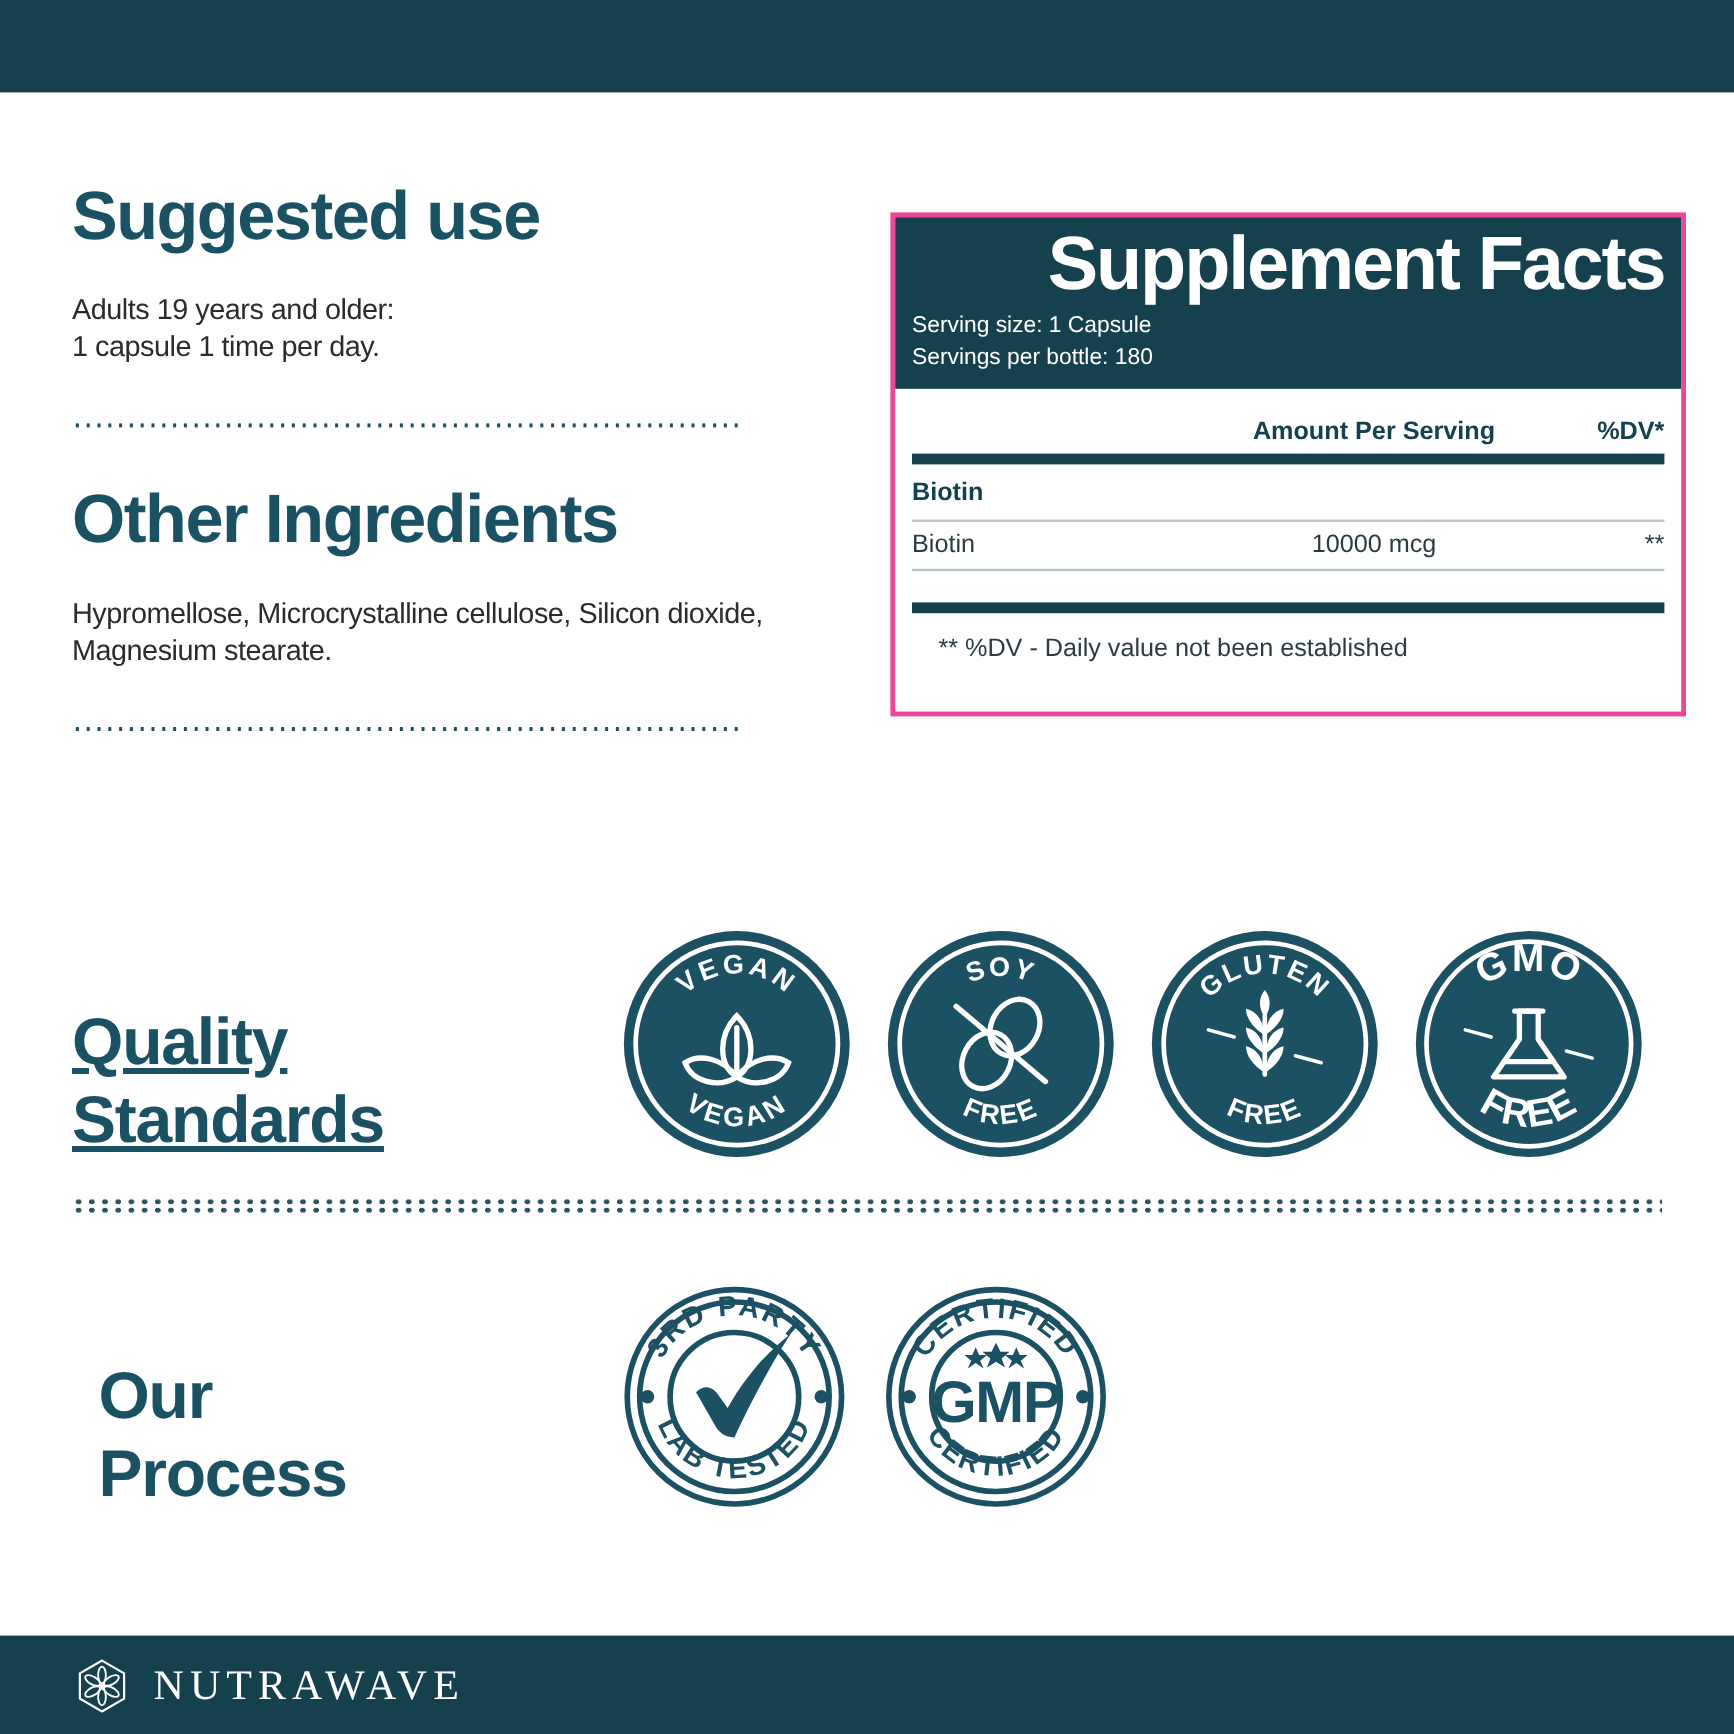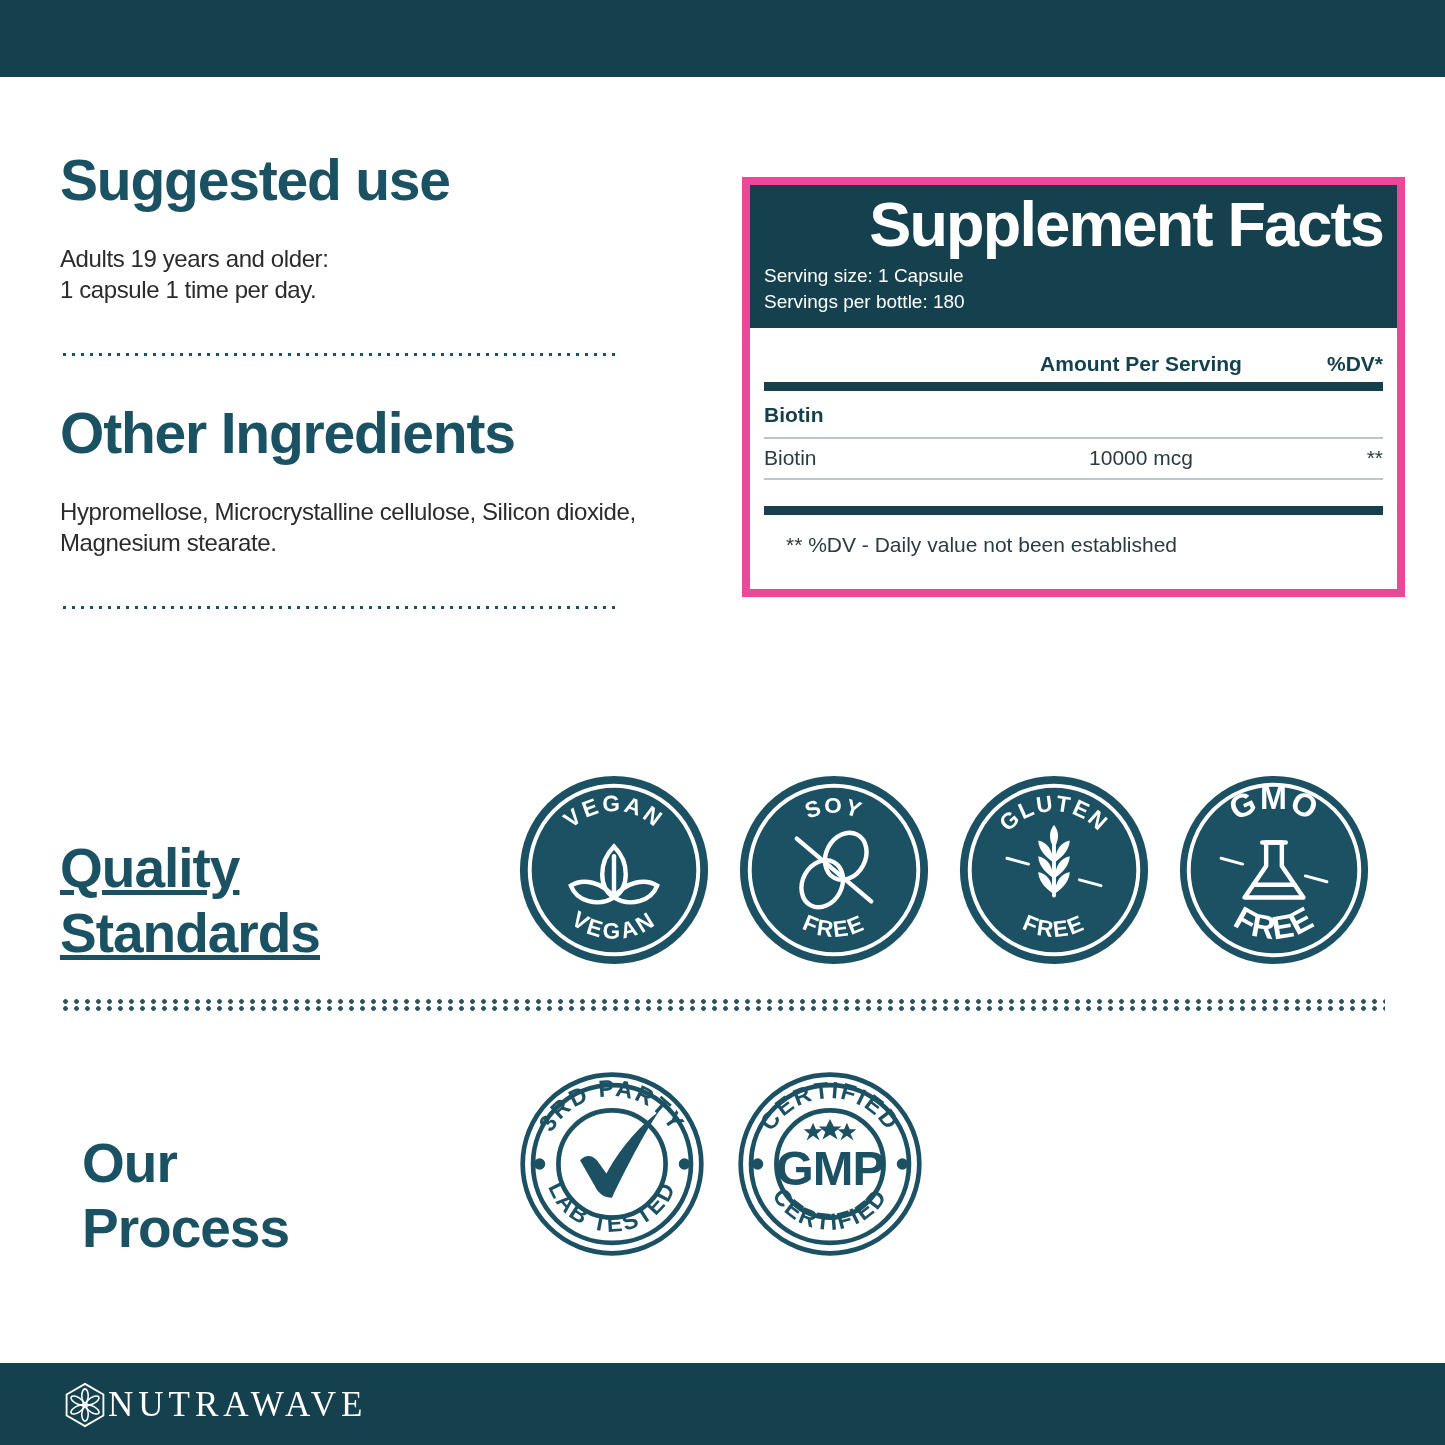--- a/index.html
+++ b/index.html
@@ -28,20 +28,21 @@
     width: 1445px; height: 82px;
     background: #15414f;
   }
 
   
   .brand {
     position: absolute;
     left: 62px; top: 1382px;
     display: flex;
     align-items: center;
+    gap: 20px;
   }
   .brand-mark { width: 46px; height: 46px; display: block; }
   .brand-name {
     color: #ffffff;
     font-family: "Liberation Serif", serif;
     font-size: 35px;
     letter-spacing: 5px;
     font-weight: 400;
     white-space: nowrap;
   }
@@ -102,21 +103,21 @@
     letter-spacing: -1px;
   }
   .sec-quality { left: 60px; top: 790px; }
   .sec-process { left: 60px; top: 1085px; margin-left: 22px; }
 
   
   .facts {
     position: absolute;
     left: 742px; top: 177px;
     width: 663px; height: 420px;
-    border: 8px solid #ec4899;
+    border: 4px solid #ec4899;
     background: #ffffff;
     box-sizing: border-box;
   }
   .facts-head {
     background: #15414f;
     padding: 6px 14px 14px 14px;
   }
   .facts-title {
     color: #ffffff;
     font-size: 63px;

